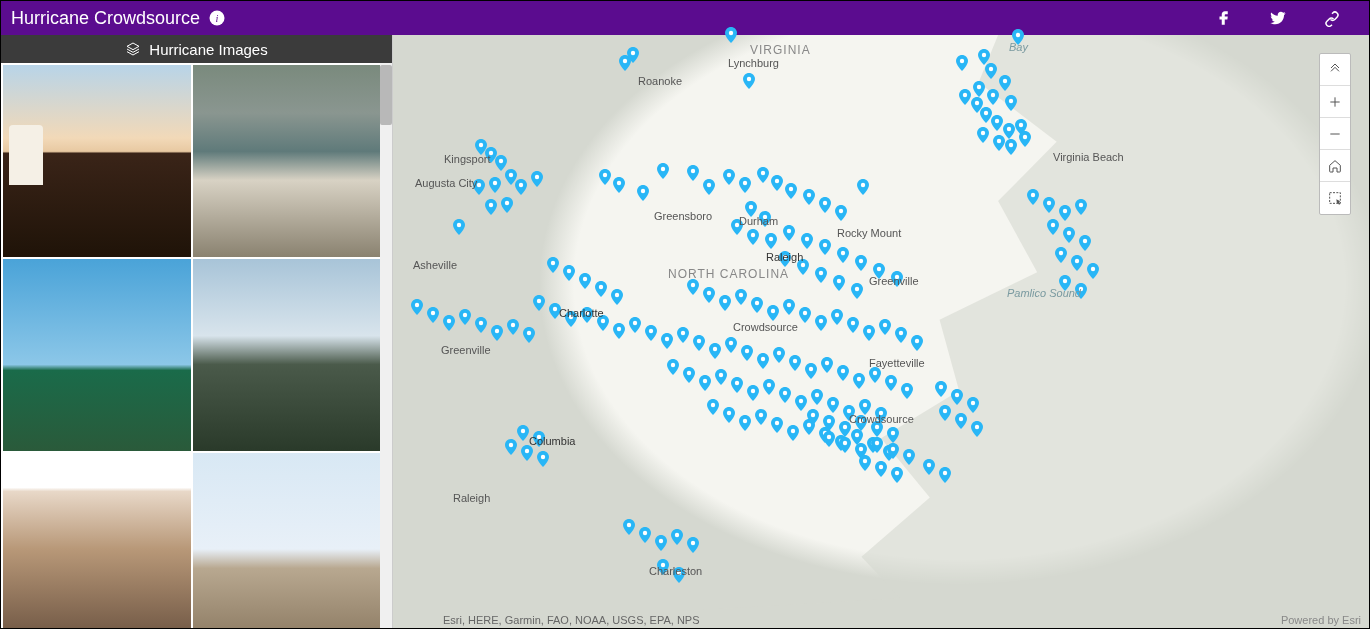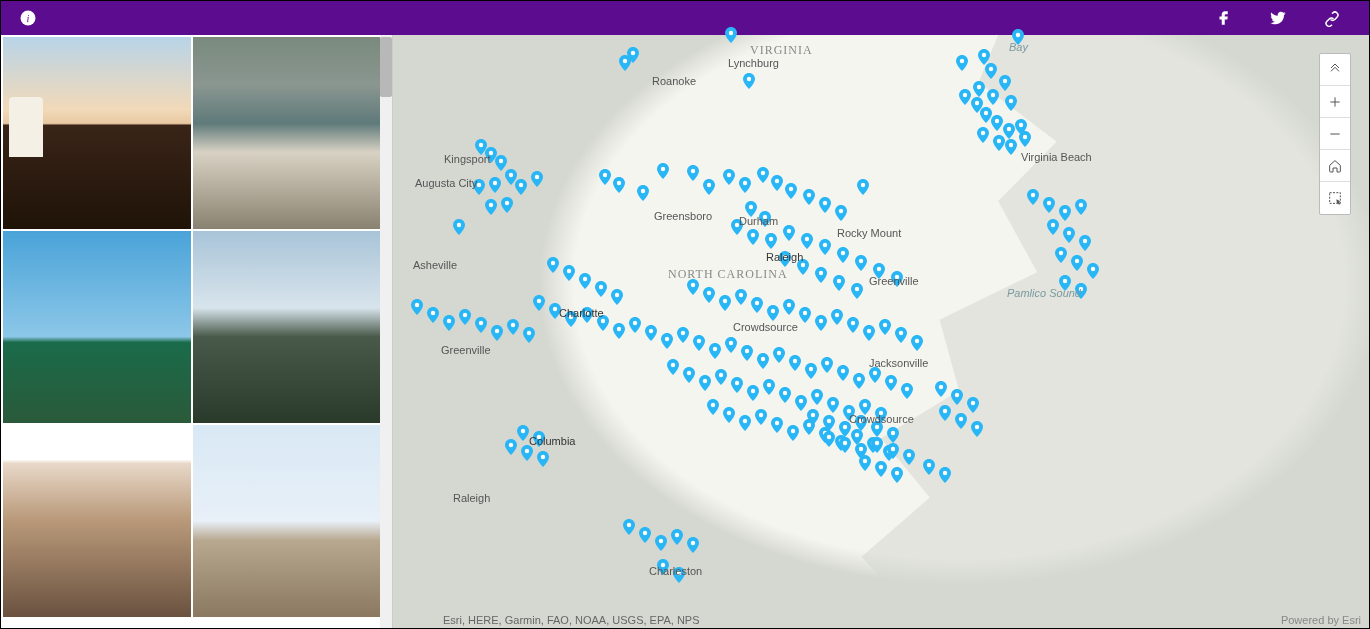--- a/index.html
+++ b/index.html
@@ -31,37 +31,38 @@
   .thumb5::before { content:""; position:absolute; top:4px; left:4px; right:4px; height:20px; background:#fff; }
   .thumb6 { background: linear-gradient(180deg,#d8e8f4 0%,#e8f0f8 50%,#b8a890 60%,#8a7860 100%); }
   .map-area { flex: 1; position: relative; background: #e8e8e0; }
   .basemap { position: absolute; inset: 0; background:
     radial-gradient(ellipse 700px 500px at 58% 42%, #f5f5f0 0%, #f5f5f0 55%, rgba(245,245,240,0) 60%),
     linear-gradient(180deg,#d5d8d0 0%, #d5d8d0 100%);
   }
   .ocean { position:absolute; inset:0; background:#d5d8d0; clip-path: polygon(100% 0, 100% 100%, 0 100%, 52% 95%, 48% 88%, 55% 78%, 50% 68%, 58% 60%, 56% 48%, 66% 40%, 62% 28%, 68% 18%, 60% 8%, 62% 0); opacity:0.6; }
   .city-label { position: absolute; font-size: 11px; color: #555; white-space: nowrap; pointer-events: none; }
   .city-label.bold { color:#333; font-weight:500; }
-  .city-label.state { color:#888; font-size:12px; letter-spacing:1px;font-family:Liberation Serif, serif; }
+  .city-label.state { color:#888; font-size:12px; letter-spacing:1px; }
   .city-label.water { color:#7a9aa0; font-style:italic; }
   .pins { position:absolute; inset:0; }
   .pin { position:absolute; width:12px; height:16px; transform:translate(-50%,-100%); }
   .pin svg { width:12px; height:16px; display:block; }
   .map-controls { position:absolute; top:18px; right:18px; width:32px; background:#fff; border:1px solid #bbb; border-radius:2px; display:flex; flex-direction:column; }
   .map-ctrl { height:32px; display:flex; align-items:center; justify-content:center; border-bottom:1px solid #ddd; cursor:pointer; color:#555; }
   .map-ctrl:last-child { border-bottom:none; }
   .map-ctrl svg { width:16px; height:16px; stroke:#555; fill:none; stroke-width:1.5; }
   .attribution { position:absolute; bottom:2px; left:50px; font-size:11px; color:#666; }
   .powered { position:absolute; bottom:2px; right:8px; font-size:11px; color:#888; }
 </style>
 </head>
 <body>
 
 <div class="app">
   <div class="header">
+    <span class="header-title">Hurricane Crowdsource</span>
     <span class="info-icon">
       <svg viewBox="0 0 24 24">
           <circle cx="12" cy="12" r="10" fill="#fff"></circle>
           <text x="12" y="17" text-anchor="middle" font-size="14" font-family="Georgia" font-style="italic" fill="#5b0c8f">i</text>
         </svg>
     </span>
     <span class="header-spacer"></span>
     <div class="header-btn" title="Share on Facebook">
       <svg viewBox="0 0 24 24">
           <path d="M13 3h4v4h-3c-.6 0-1 .4-1 1v2h4l-.5 4H13v7h-4v-7H6v-4h3V7c0-2.2 1.8-4 4-4z"></path>
@@ -73,20 +74,28 @@
         </svg>
     </div>
     <div class="header-btn" title="Share link">
       <svg viewBox="0 0 24 24">
           <path d="M10 14a4 4 0 0 0 5.7 0l3-3a4 4 0 0 0-5.7-5.7l-1 1m2 7a4 4 0 0 0-5.7 0l-3 3a4 4 0 0 0 5.7 5.7l1-1" fill="none" stroke="#fff" stroke-width="2"></path>
         </svg>
     </div>
   </div>
   <div class="body">
     <div class="sidebar">
+      <div class="sidebar-header">
+        <span class="layers-icon">
+          <svg viewBox="0 0 24 24">
+              <path d="M12 3l9 5-9 5-9-5 9-5zm-9 9l9 5 9-5m-18 4l9 5 9-5" fill="none" stroke="#fff" stroke-width="1.5"></path>
+            </svg>
+        </span>
+        <span>Hurricane Images</span>
+      </div>
       <div class="gallery-wrap">
         <div class="gallery">
           <div class="thumb thumb1"></div>
           <div class="thumb thumb2"></div>
           <div class="thumb thumb3"></div>
           <div class="thumb thumb4"></div>
           <div class="thumb thumb5"></div>
           <div class="thumb thumb6"></div>
         </div>
         <div class="gallery-scrollbar">
@@ -1236,36 +1245,36 @@
             <svg viewBox="0 0 12 16">
               <path d="M6 0C2.7 0 0 2.7 0 6c0 4 6 10 6 10s6-6 6-10c0-3.3-2.7-6-6-6z" fill="#29b6f6"></path>
               <circle cx="6" cy="6" r="2.2" fill="#fff"></circle>
             </svg>
           </div>
         </div>
       <div id="labels">
           <div class="city-label state" style="left: 357px; top: 8px;">VIRGINIA</div>
           <div class="city-label " style="left: 335px; top: 22px;">Lynchburg</div>
           <div class="city-label water" style="left: 616px; top: 6px;">Bay</div>
-          <div class="city-label " style="left: 259px; top: 40px;">Roanoke</div>
-          <div class="city-label " style="left: 628px; top: 116px;">Virginia Beach</div>
+          <div class="city-label " style="left: 245px; top: 40px;">Roanoke</div>
+          <div class="city-label " style="left: 660px; top: 116px;">Virginia Beach</div>
           <div class="city-label " style="left: 5px; top: 118px; margin-left: 46px;">Kingsport</div>
           <div class="city-label " style="left: 22px; top: 142px;">Augusta City</div>
           <div class="city-label " style="left: 261px; top: 175px;">Greensboro</div>
           <div class="city-label " style="left: 346px; top: 180px;">Durham</div>
           <div class="city-label " style="left: 444px; top: 192px;">Rocky Mount</div>
           <div class="city-label " style="left: 20px; top: 224px; text-align: center;">Asheville</div>
           <div class="city-label bold" style="left: 373px; top: 216px;">Raleigh</div>
           <div class="city-label state" style="left: 275px; top: 232px;">NORTH CAROLINA</div>
           <div class="city-label " style="left: 476px; top: 240px;">Greenville</div>
           <div class="city-label water" style="left: 614px; top: 252px;">Pamlico Sound</div>
           <div class="city-label bold" style="left: 166px; top: 272px;">Charlotte</div>
           <div class="city-label " style="left: 340px; top: 286px;">Crowdsource</div>
           <div class="city-label " style="left: 48px; top: 309px;">Greenville</div>
-          <div class="city-label " style="left: 476px; top: 322px;">Jacksonville</div>
+          <div class="city-label " style="left: 476px; top: 322px;">Fayetteville</div>
           <div class="city-label " style="left: 456px; top: 378px;">Crowdsource</div>
           <div class="city-label bold" style="left: 136px; top: 400px;">Columbia</div>
           <div class="city-label " style="left: 60px; top: 457px;">Raleigh</div>
           <div class="city-label " style="left: 256px; top: 530px;">Charleston</div>
         </div>
       <div class="map-controls">
         <div class="map-ctrl" title="Default extent">
           <svg viewBox="0 0 24 24">
               <path d="M6 14l6-6 6 6M6 9l6-6 6 6"></path>
             </svg>

